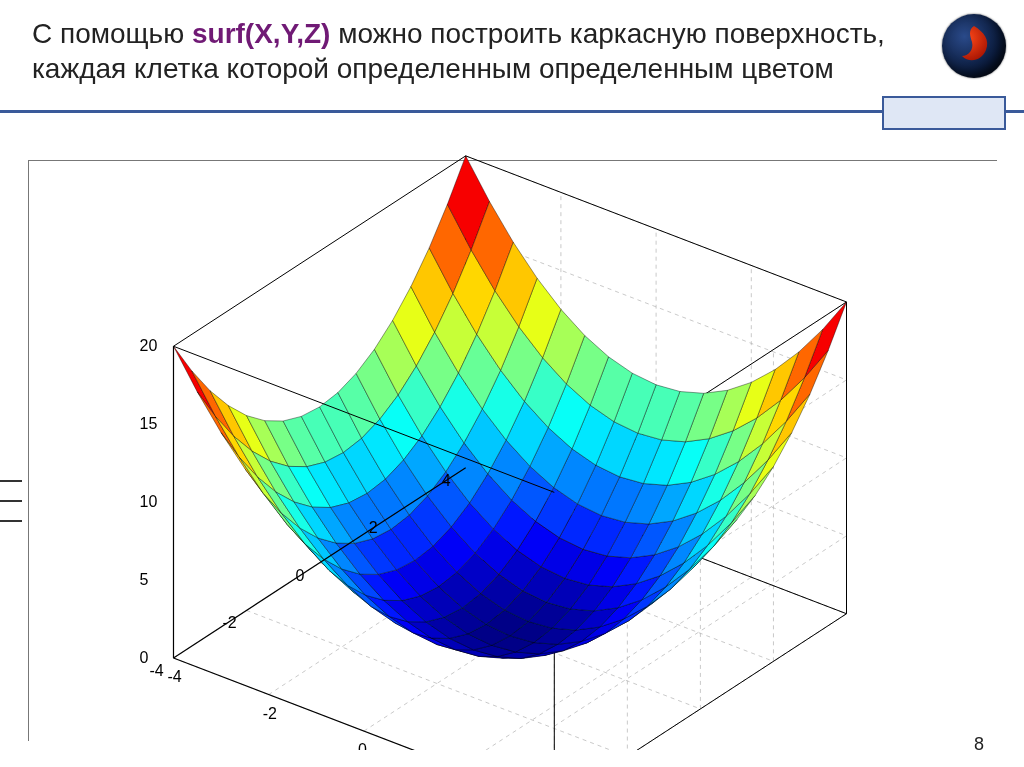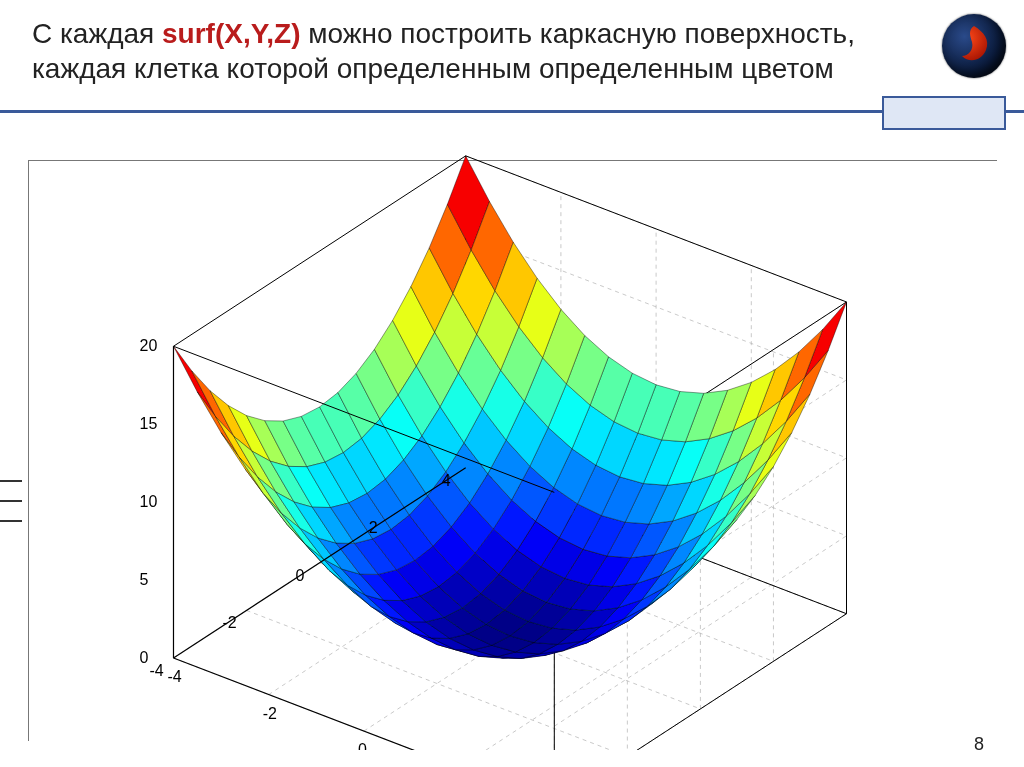--- a/index.html
+++ b/index.html
@@ -1,35 +1,35 @@
 <!DOCTYPE html>
 <html><head>
 <meta charset="utf-8">
 <style>
   html,body{margin:0;padding:0;width:1024px;height:767px;background:#fff;font-family:Arial,Helvetica,sans-serif;overflow:hidden}
   .slide{position:relative;width:1024px;height:767px}
   .text-block{position:absolute;left:32px;top:16px;width:880px;font-size:28px;line-height:1.25;color:#222}
-  .surf{color:#b91c1c;font-weight:bold}
+  .surf{color:#701a75;font-weight:bold}
   .hr-line{position:absolute;left:0;top:110px;width:1024px;height:3px;background:#3a5a9a}
   .ticks{position:absolute;left:0;width:30px;top:480px;height:60px}
   .tick{width:22px;height:0;border-top:2px solid #333;margin:0 0 18px 0}
   .logo{position:absolute;right:18px;top:14px;width:64px;height:64px;border-radius:50%;background:radial-gradient(circle at 35% 35%,#2a4a8a 0%,#0a1a3a 60%,#000 100%);box-shadow:inset -4px -4px 10px rgba(0,0,0,.5),0 0 2px #444}
   .logo::after{content:"";position:absolute;left:14px;top:12px;width:36px;height:40px;background:radial-gradient(circle at 30% 30%,#ff4a1a 0%,#a01000 70%);clip-path:path("M 18 0 C 28 6 34 14 30 24 C 26 34 14 38 6 30 C 12 30 18 24 16 16 C 14 10 12 4 18 0 Z")}
   .ribbon{position:absolute;right:18px;top:96px;width:120px;height:30px;border:2px solid #3a5a9a;background:#dfe7f5}
   .chart-box{position:absolute;left:28px;top:160px;width:968px;height:580px;background:#fff;border-top:1px solid #777;border-left:1px solid #777}
   svg.plot{position:absolute;left:40px;top:150px;width:940px;height:600px}
   .pgnum{position:absolute;right:40px;bottom:12px;font-size:18px;color:#222}
   .axis-label{font:16px Arial;fill:#000}
 </style>
 </head>
 <body>
 <div class="slide">
 
 <div class="text-block">
-  <span>С каждая </span><span class="surf">surf(X,Y,Z)</span><span> можно построить каркасную поверхность, каждая клетка которой определенным определенным цветом</span>
+  <span>С помощью </span><span class="surf">surf(X,Y,Z)</span><span> можно построить каркасную поверхность, каждая клетка которой определенным определенным цветом</span>
 </div>
 <div class="hr-line"></div>
 <div class="ticks">
   <div class="tick"></div>
   <div class="tick"></div>
   <div class="tick"></div>
 </div>
 <div class="logo"></div>
 <div class="ribbon"></div>
 <div class="chart-box"></div>

